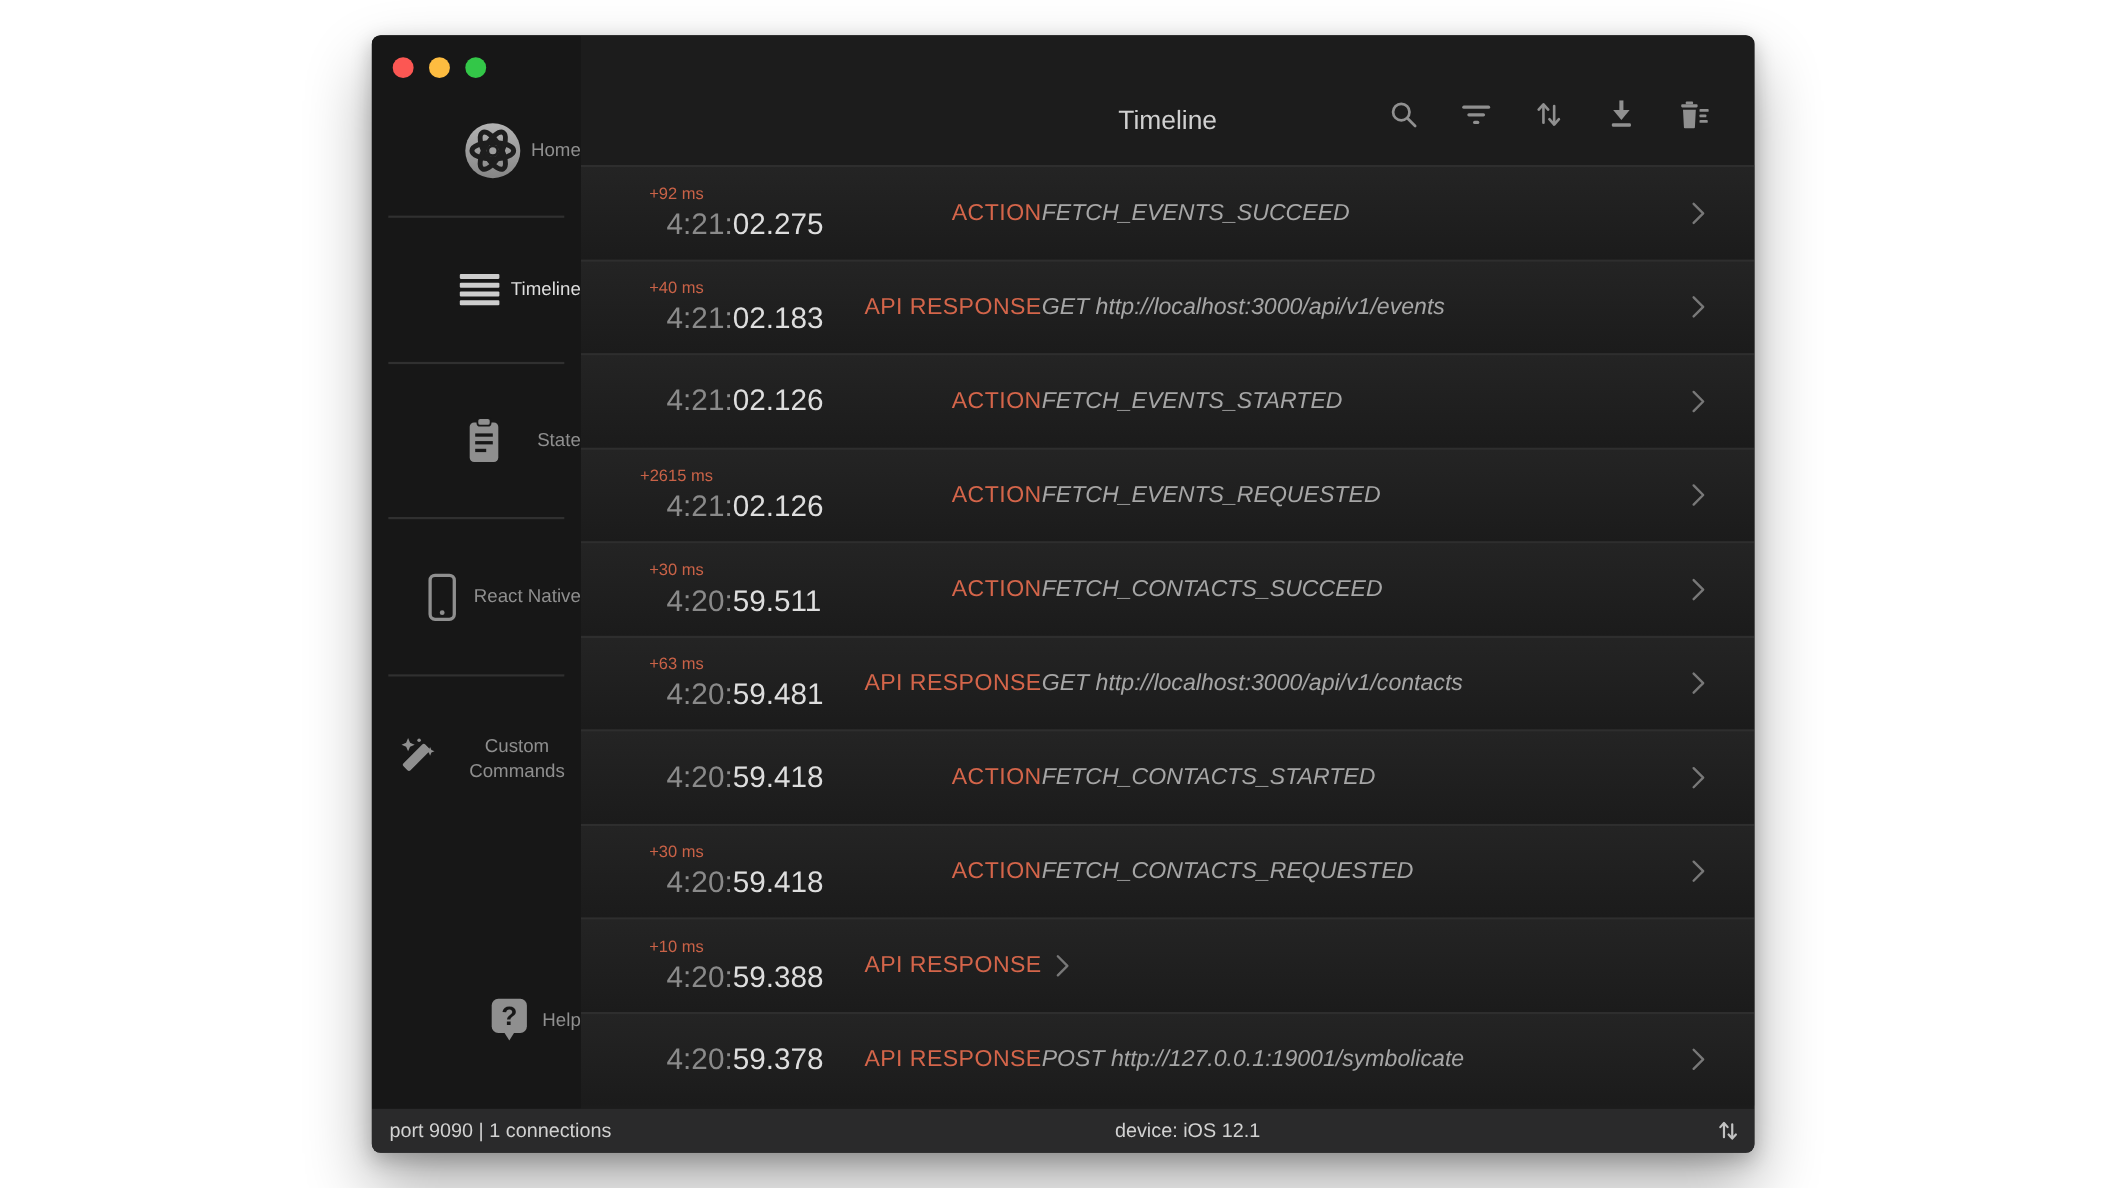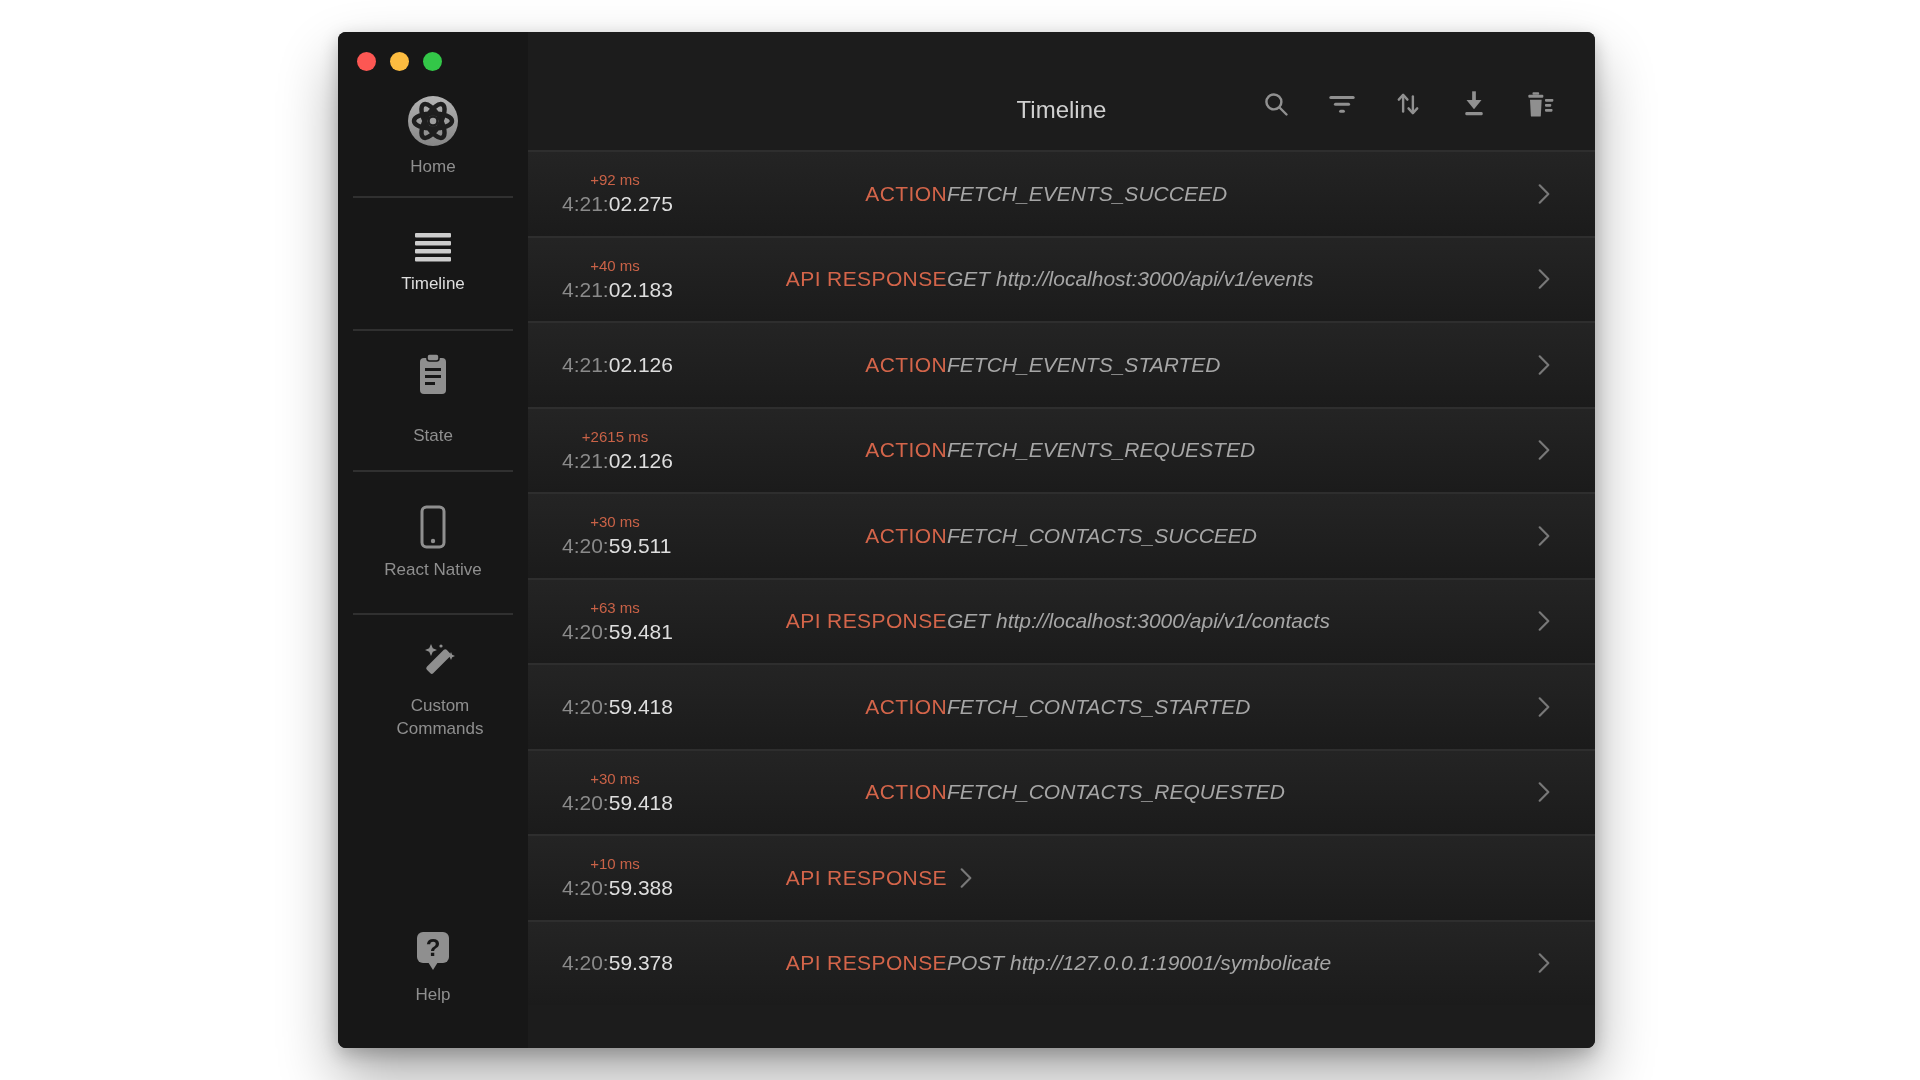--- a/index.html
+++ b/index.html
@@ -13,21 +13,21 @@
     box-shadow:0 30px 60px rgba(0,0,0,.33), 0 6px 18px rgba(0,0,0,.22);
     background:#1c1c1c;
   }
   .win-body { flex:1; display:flex; min-height:0; }
 
   
   .sidebar { width:190px; background:#171717; display:flex; flex-direction:column; }
   .lights { display:flex; gap:14px; padding:20px 0 0 19px; height:46px; }
   .light { width:19px; height:19px; border-radius:50%; }
   .nav { flex:1; display:flex; flex-direction:column; }
-  .nav-item { display:flex; flex-direction:column; align-items:center; justify-content:center;
+  .nav-item { display:flex; flex-direction:row; align-items:center; justify-content:flex-end;
               gap:9px; cursor:default; }
   .nav-item .label { font-size:17px; color:#8f8f8f; text-align:center; line-height:1.32; max-width:116px; }
   .nav-item.active .label { color:#dedede; }
   .nav-divider { height:2px; background:#303030; margin:0 15px; flex:none; }
   .nav-spacer { flex:1; }
   .i-home { height:118px; } .i-timeline { height:131px; } .i-state { height:139px;gap:28px; }
   .i-rn { height:141px; } .i-cc { height:150px;padding-left:14px; } .i-help { height:116px; margin-bottom:22px; }
 
   
   .content { flex:1; display:flex; flex-direction:column; background:#1c1c1c; min-width:0; }
@@ -37,21 +37,21 @@
   .actions { position:absolute; right:40px; top:56px; display:flex; gap:36px; align-items:center; }
   .action-btn { width:30px; height:32px; display:flex; align-items:center; justify-content:center; cursor:pointer; }
 
   .rows { flex:1; display:flex; flex-direction:column; overflow:hidden; }
   .row { flex:none; height:85.5px; border-top:2px solid #2e2e2e;
          background:linear-gradient(#242424,#1b1b1b);
          display:flex; align-items:center; cursor:pointer; }
   .cell-time { width:140px; padding-left:34px; display:flex; flex-direction:column; justify-content:center;text-align:center; }
   .delta { font-size:15px; color:#c9male; }
   .delta { font-size:15px; color:#c96247; margin-bottom:4px; }
-  .time { font-size:21px; white-space:nowrap; }
+  .time { font-size:27px; white-space:nowrap;margin-left:44px; }
   .t-dim { color:#8a8a8a; } .t-bright { color:#dedede; }
   .cell-tag { width:279px; font-size:21px; letter-spacing:.4px; color:#d4654a;text-align:right; }
   .cell-title { flex:1; font-size:21px; color:#a6a6a6; white-space:nowrap; overflow:hidden;font-style:italic; }
   .chevron { width:70px; display:flex; justify-content:flex-end; padding-right:40px; }
 
   
   .statusbar { height:40px; flex:none; background:#2a2a2b; position:relative;
                display:flex; align-items:center; color:#d2d2d2; font-size:18px; }
   .sb-left { padding-left:16px; }
   .sb-device { position:absolute; left:59%; transform:translateX(-50%); }
@@ -381,14 +381,26 @@
     <div class="chevron">
       <svg width="22" height="26" viewBox="0 0 16 24" fill="none" stroke="#787878" stroke-width="2" stroke-linecap="round" stroke-linejoin="round">
         <polyline points="4,4 12,12 4,20"></polyline>
       </svg>
     </div>
   </div>
 </div>
       </main>
     </div>
 
+    <footer class="statusbar">
+      <span class="sb-left">port 9090 | 1 connections</span>
+      <span class="sb-device">device: iOS 12.1</span>
+      <span class="sb-sort">
+        <svg width="20" height="22" viewBox="0 0 24 26" fill="none" stroke="#c2c2c2" stroke-width="2.4" stroke-linecap="round" stroke-linejoin="round">
+          <line x1="7.5" y1="6" x2="7.5" y2="20"></line>
+            <polyline points="3.5,9 7.5,4.5 11.5,9"></polyline>
+          <line x1="16.5" y1="6" x2="16.5" y2="20"></line>
+            <polyline points="12.5,17 16.5,21.5 20.5,17"></polyline>
+        </svg>
+      </span>
+    </footer>
   </div>
 </div>
 
 </body></html>

